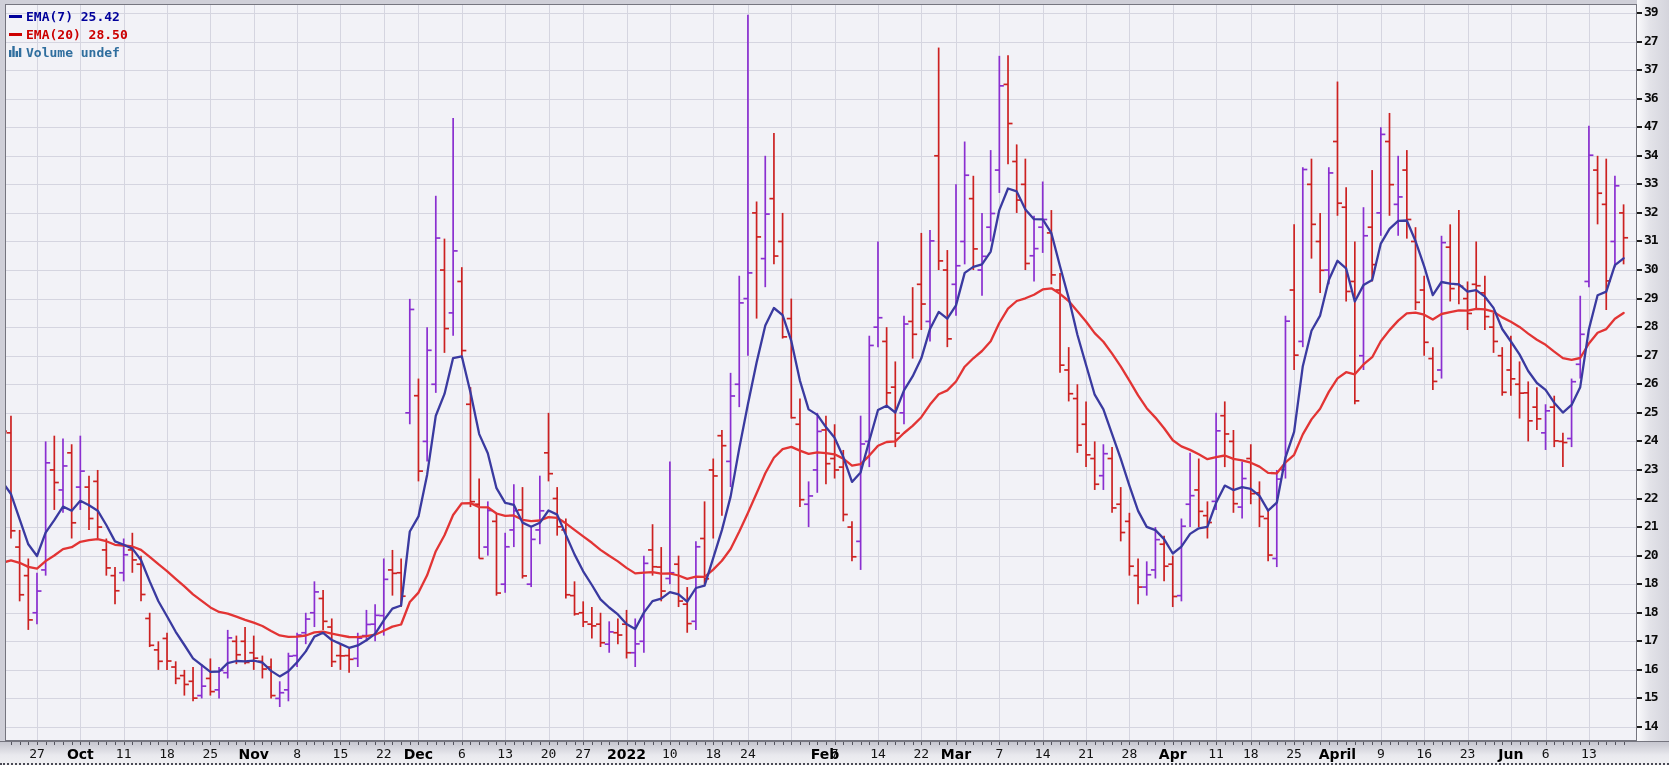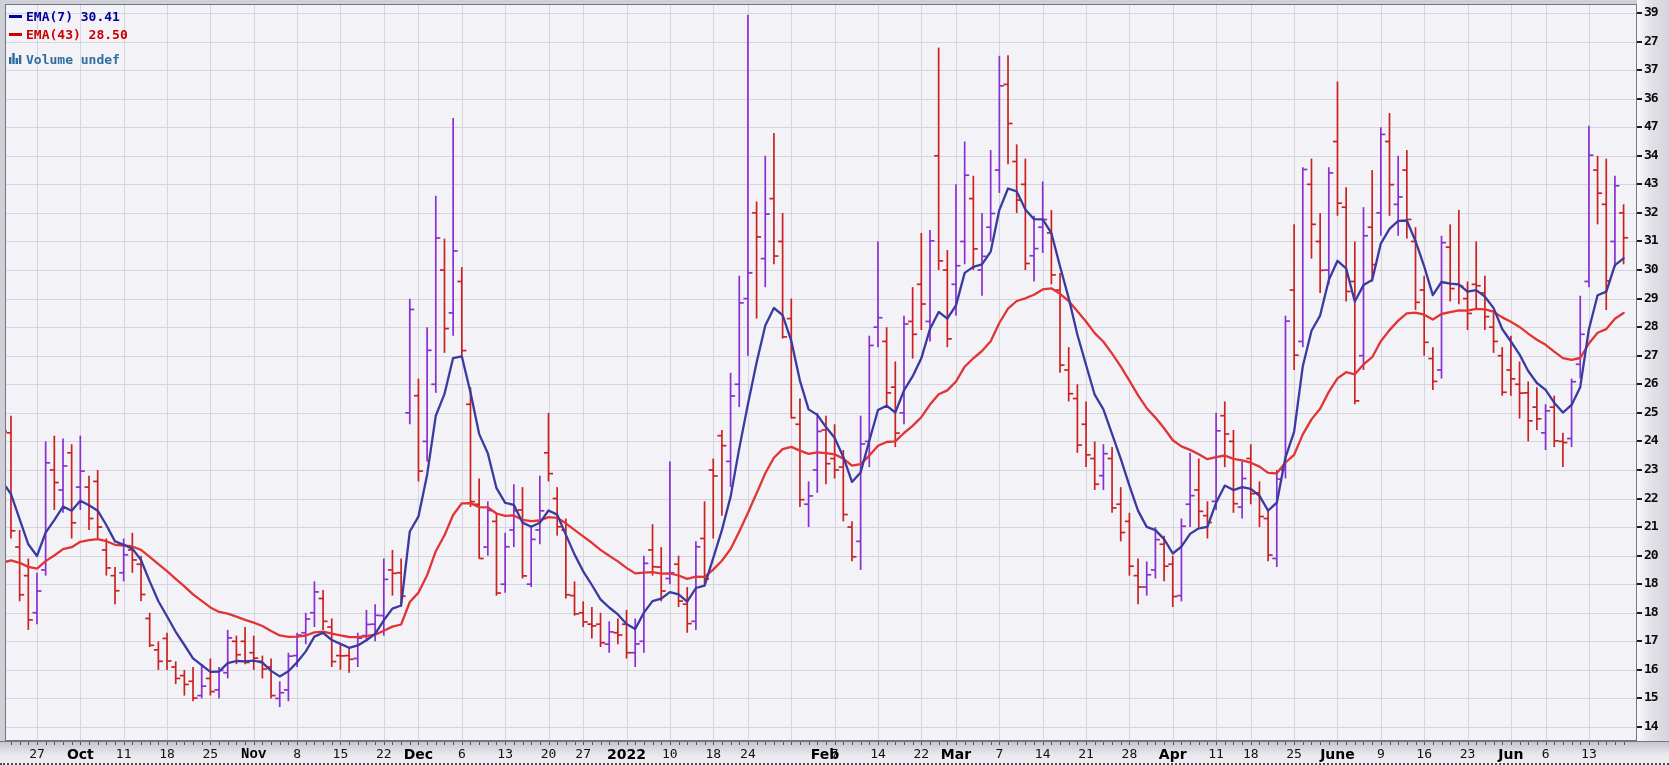--- a/index.html
+++ b/index.html
@@ -1047,27 +1047,27 @@
             <line x1="1617.59" y1="232.76720000000003" x2="1622.09" y2="232.76720000000003" stroke="#cc2121" stroke-width="1.7"></line>
           </g>
         </g>
         <path d="M-3.7 557.7 L5.0 555.4 L13.6 557.8 L22.3 561.9 L31.0 563.6 L39.6 556.1 L48.3 550.5 L57.0 544.1 L65.7 542.2 L74.3 536.8 L83.0 535.1 L91.7 534.2 L100.3 536.2 L109.0 539.8 L117.7 540.5 L126.4 541.5 L135.0 544.9 L143.7 551.8 L152.4 559.2 L161.0 566.1 L169.7 573.8 L178.4 581.3 L187.0 589.3 L195.7 595.9 L204.4 602.4 L213.1 606.9 L221.7 608.7 L230.4 611.7 L239.1 614.9 L247.7 617.7 L256.4 621.0 L265.1 625.9 L273.7 630.4 L282.4 631.8 L291.1 631.7 L299.8 630.5 L308.4 627.3 L317.1 626.6 L325.8 628.7 L334.4 630.3 L343.1 632.0 L351.8 632.1 L360.4 631.2 L369.1 629.7 L377.8 625.7 L386.4 621.6 L395.1 619.5 L403.8 597.0 L412.5 587.6 L421.1 570.3 L429.8 546.2 L438.5 530.3 L447.1 510.0 L455.8 498.3 L464.5 498.1 L473.2 502.1 L481.8 502.3 L490.5 508.5 L499.2 510.8 L507.8 510.5 L516.5 514.8 L525.2 516.2 L533.8 515.5 L542.5 512.1 L551.2 512.8 L559.8 518.3 L568.5 524.8 L577.2 531.4 L585.9 537.8 L594.5 544.9 L603.2 550.8 L611.9 556.4 L620.5 562.9 L629.2 568.4 L637.9 567.6 L646.5 567.2 L655.2 568.6 L663.9 568.5 L672.6 570.5 L681.2 573.9 L689.9 571.6 L698.6 571.8 L707.2 564.6 L715.9 555.7 L724.6 544.0 L733.3 526.4 L741.9 507.9 L750.6 488.2 L759.3 468.3 L767.9 452.8 L776.6 444.1 L785.3 441.9 L793.9 445.6 L802.6 448.9 L811.3 447.3 L819.9 448.1 L828.6 449.3 L837.3 453.6 L846.0 460.6 L854.6 459.1 L863.3 450.6 L872.0 440.7 L880.6 437.0 L889.3 436.3 L898.0 428.0 L906.6 420.9 L915.3 412.2 L924.0 399.6 L932.7 389.3 L941.3 385.4 L950.0 376.5 L958.7 361.7 L967.3 353.3 L976.0 346.0 L984.7 336.2 L993.3 318.0 L1002.0 303.7 L1010.7 296.0 L1019.4 293.3 L1028.0 289.7 L1036.7 284.4 L1045.4 283.3 L1054.0 288.8 L1062.7 296.0 L1071.4 306.3 L1080.0 316.5 L1088.7 328.1 L1097.4 336.7 L1106.1 348.6 L1114.7 361.4 L1123.4 375.7 L1132.1 390.4 L1140.7 403.2 L1149.4 412.6 L1158.1 423.2 L1166.8 435.2 L1175.4 441.4 L1184.1 444.9 L1192.8 449.3 L1201.4 454.2 L1210.1 452.1 L1218.8 450.5 L1227.4 453.9 L1236.1 455.3 L1244.8 457.7 L1253.5 461.6 L1262.1 467.9 L1270.8 468.3 L1279.5 457.5 L1288.1 449.8 L1296.8 429.4 L1305.5 414.4 L1314.1 403.8 L1322.8 386.9 L1331.5 373.4 L1340.1 367.2 L1348.8 369.3 L1357.5 359.4 L1366.2 352.2 L1374.8 336.3 L1383.5 325.1 L1392.2 315.6 L1400.8 308.4 L1409.5 307.6 L1418.2 309.7 L1426.8 314.5 L1435.5 309.0 L1444.2 307.2 L1452.9 305.3 L1461.5 305.6 L1470.2 303.8 L1478.9 304.3 L1487.5 306.6 L1496.2 312.4 L1504.9 316.8 L1513.5 321.9 L1522.2 328.6 L1530.9 334.7 L1539.6 339.8 L1548.2 346.6 L1556.9 353.1 L1565.6 354.8 L1574.2 353.0 L1582.9 338.5 L1591.6 327.8 L1600.3 324.1 L1608.9 313.8 L1617.6 308.0" fill="none" stroke="#e23434" stroke-width="2.3" stroke-linejoin="round" stroke-linecap="round"></path>
         <path d="M-3.7 476.7 L5.0 489.0 L13.6 514.2 L22.3 539.3 L31.0 551.0 L39.6 527.7 L48.3 515.2 L57.0 501.6 L65.7 505.7 L74.3 495.8 L83.0 500.2 L91.7 505.7 L100.3 520.0 L109.0 536.4 L117.7 539.8 L126.4 543.6 L135.0 555.0 L143.7 576.4 L152.4 596.3 L161.0 611.3 L169.7 626.8 L178.4 640.0 L187.0 653.3 L195.7 660.2 L204.4 666.8 L213.1 666.5 L221.7 658.1 L230.4 656.0 L239.1 656.4 L247.7 655.6 L256.4 657.7 L265.1 665.9 L273.7 671.4 L282.4 666.3 L291.1 657.2 L299.8 646.4 L308.4 631.6 L317.1 627.8 L325.8 635.0 L334.4 638.9 L343.1 642.8 L351.8 640.4 L360.4 635.2 L369.1 628.9 L377.8 615.3 L386.4 603.6 L395.1 600.5 L403.8 526.5 L412.5 511.4 L421.1 469.9 L429.8 410.7 L438.5 388.9 L447.1 353.1 L455.8 351.3 L464.5 387.6 L473.2 429.1 L481.8 448.2 L490.5 483.2 L499.2 497.8 L507.8 499.8 L516.5 517.6 L525.2 521.8 L533.8 517.8 L542.5 505.5 L551.2 509.6 L559.8 529.6 L568.5 549.4 L577.2 566.3 L585.9 580.0 L594.5 594.4 L603.2 602.5 L611.9 609.4 L620.5 619.0 L629.2 624.0 L637.9 607.6 L646.5 596.1 L655.2 593.6 L663.9 587.1 L672.6 589.4 L681.2 596.7 L689.9 583.0 L698.6 580.7 L707.2 553.2 L715.9 525.1 L724.6 491.6 L733.3 443.1 L741.9 399.3 L750.6 357.5 L759.3 320.4 L767.9 303.0 L776.6 310.2 L785.3 335.9 L793.9 375.6 L802.6 404.4 L811.3 409.9 L819.9 422.1 L828.6 432.8 L837.3 452.0 L846.0 476.9 L854.6 467.4 L863.3 435.7 L872.0 405.0 L880.6 400.7 L889.3 407.5 L898.0 385.4 L906.6 371.4 L915.3 353.3 L924.0 323.9 L932.7 306.9 L941.3 313.7 L950.0 300.4 L958.7 267.9 L967.3 261.9 L976.0 259.3 L984.7 246.6 L993.3 205.1 L1002.0 183.5 L1010.7 186.4 L1019.4 204.4 L1028.0 214.2 L1036.7 214.3 L1045.4 228.2 L1054.0 261.2 L1062.7 293.1 L1071.4 329.8 L1080.0 359.8 L1088.7 389.7 L1097.4 404.4 L1106.1 429.1 L1114.7 453.7 L1123.4 480.6 L1132.1 505.9 L1140.7 521.9 L1149.4 525.1 L1158.1 534.1 L1166.8 548.5 L1175.4 541.6 L1184.1 528.9 L1192.8 523.3 L1201.4 521.8 L1210.1 497.8 L1218.8 480.6 L1227.4 485.1 L1236.1 482.2 L1244.8 483.8 L1253.5 490.8 L1262.1 505.6 L1270.8 497.7 L1279.5 452.3 L1288.1 426.8 L1296.8 361.2 L1305.5 325.7 L1314.1 310.6 L1322.8 275.0 L1331.5 255.8 L1340.1 263.4 L1348.8 296.5 L1357.5 280.1 L1366.2 275.0 L1374.8 238.6 L1383.5 223.8 L1392.2 215.9 L1400.8 215.5 L1409.5 236.0 L1418.2 261.3 L1426.8 290.1 L1435.5 277.0 L1444.2 278.6 L1452.9 279.3 L1461.5 286.6 L1470.2 285.1 L1478.9 291.7 L1487.5 302.9 L1496.2 324.0 L1504.9 336.5 L1513.5 349.4 L1522.2 366.0 L1530.9 378.0 L1539.6 384.9 L1548.2 397.7 L1556.9 407.6 L1565.6 399.9 L1574.2 382.2 L1582.9 324.2 L1591.6 290.2 L1600.3 286.6 L1608.9 260.2 L1617.6 253.3" fill="none" stroke="#3a3aa0" stroke-width="2.3" stroke-linejoin="round" stroke-linecap="round"></path>
       </svg>
 
     <div id="legend">
       <div class="legend-row" id="legend-item-0" style="color: rgb(0, 0, 155);">
         <span class="swatch" id="swatch-0" style="background: rgb(0, 0, 155);"></span>
-        <span>EMA(7) 30.41</span>
+        <span>EMA(7) 25.42</span>
       </div>
       <div class="legend-row" id="legend-item-1" style="color: rgb(204, 0, 0);">
         <span class="swatch" id="swatch-1" style="background: rgb(204, 0, 0);"></span>
-        <span>EMA(43) 28.50</span>
+        <span>EMA(20) 28.50</span>
       </div>
-      <div class="legend-row" id="legend-item-2" style="color: rgb(47, 110, 158); margin-top: 7px;">
+      <div class="legend-row" id="legend-item-2" style="color: rgb(47, 110, 158);">
         <span class="legend-icon">
           <svg width="13" height="12" viewBox="0 0 13 12">
             <rect x="0" y="5" width="2.4" height="7" fill="#2f6e9e"></rect>
             <rect x="3.3" y="1" width="2.4" height="11" fill="#2f6e9e"></rect>
             <rect x="6.6" y="6" width="2.4" height="6" fill="#2f6e9e"></rect>
             <rect x="9.9" y="3" width="2.4" height="9" fill="#2f6e9e"></rect>
           </svg>
         </span>
         <span>Volume undef</span>
       </div>
@@ -1107,21 +1107,21 @@
       <div class="y-tick-label" style="top: 318.16px;">28</div>
       <div class="y-tick" style="top: 297.6px;"></div>
       <div class="y-tick-label" style="top: 289.6px;">29</div>
       <div class="y-tick" style="top: 269.04px;"></div>
       <div class="y-tick-label" style="top: 261.04px;">30</div>
       <div class="y-tick" style="top: 240.48px;"></div>
       <div class="y-tick-label" style="top: 232.48px;">31</div>
       <div class="y-tick" style="top: 211.92px;"></div>
       <div class="y-tick-label" style="top: 203.92px;">32</div>
       <div class="y-tick" style="top: 183.36px;"></div>
-      <div class="y-tick-label" style="top: 175.36px;">43</div>
+      <div class="y-tick-label" style="top: 175.36px;">33</div>
       <div class="y-tick" style="top: 154.8px;"></div>
       <div class="y-tick-label" style="top: 146.8px;">34</div>
       <div class="y-tick" style="top: 126.24px;"></div>
       <div class="y-tick-label" style="top: 118.24px;">47</div>
       <div class="y-tick" style="top: 97.68px;"></div>
       <div class="y-tick-label" style="top: 89.68px;">36</div>
       <div class="y-tick" style="top: 69.12px;"></div>
       <div class="y-tick-label" style="top: 61.12px;">37</div>
       <div class="y-tick" style="top: 40.56px;"></div>
       <div class="y-tick-label" style="top: 32.56px;">27</div>
@@ -1316,21 +1316,21 @@
       <div class="x-day-tick" style="left: 1589px;"></div>
       <div class="x-day-tick" style="left: 1598px;"></div>
       <div class="x-day-tick" style="left: 1606px;"></div>
       <div class="x-day-tick" style="left: 1615px;"></div>
       <div class="x-day-tick" style="left: 1624px;"></div>
       <div class="x-axis-label" style="left: 36.98px;">27</div>
       <div class="x-axis-label bold" style="left: 80.33px;">Oct</div>
       <div class="x-axis-label" style="left: 123.68px;">11</div>
       <div class="x-axis-label" style="left: 167.03px;">18</div>
       <div class="x-axis-label" style="left: 210.38px;">25</div>
-      <div class="x-axis-label bold" style="left: 253.73px; font-family: Liberation Mono, monospace;">Nov</div>
+      <div class="x-axis-label bold" style="left: 253.73px;">Nov</div>
       <div class="x-axis-label" style="left: 297.08px;">8</div>
       <div class="x-axis-label" style="left: 340.43px;">15</div>
       <div class="x-axis-label" style="left: 383.78px;">22</div>
       <div class="x-axis-label bold" style="left: 418.46px;">Dec</div>
       <div class="x-axis-label" style="left: 461.81px;">6</div>
       <div class="x-axis-label" style="left: 505.16px;">13</div>
       <div class="x-axis-label" style="left: 548.51px;">20</div>
       <div class="x-axis-label" style="left: 583.19px;">27</div>
       <div class="x-axis-label bold" style="left: 626.54px;">2022</div>
       <div class="x-axis-label" style="left: 669.89px;">10</div>
@@ -1342,21 +1342,21 @@
       <div class="x-axis-label" style="left: 921.32px;">22</div>
       <div class="x-axis-label bold" style="left: 956px;">Mar</div>
       <div class="x-axis-label" style="left: 999.35px;">7</div>
       <div class="x-axis-label" style="left: 1042.7px;">14</div>
       <div class="x-axis-label" style="left: 1086.05px;">21</div>
       <div class="x-axis-label" style="left: 1129.4px;">28</div>
       <div class="x-axis-label bold" style="left: 1172.75px;">Apr</div>
       <div class="x-axis-label" style="left: 1216.1px;">11</div>
       <div class="x-axis-label" style="left: 1250.78px;">18</div>
       <div class="x-axis-label" style="left: 1294.13px;">25</div>
-      <div class="x-axis-label bold" style="left: 1337.48px;">June</div>
+      <div class="x-axis-label bold" style="left: 1337.48px;">April</div>
       <div class="x-axis-label" style="left: 1380.83px;">9</div>
       <div class="x-axis-label" style="left: 1424.18px;">16</div>
       <div class="x-axis-label" style="left: 1467.53px;">23</div>
       <div class="x-axis-label bold" style="left: 1510.88px;">Jun</div>
       <div class="x-axis-label" style="left: 1545.56px;">6</div>
       <div class="x-axis-label" style="left: 1588.91px;">13</div>
     </div>
 
 </div>
 

